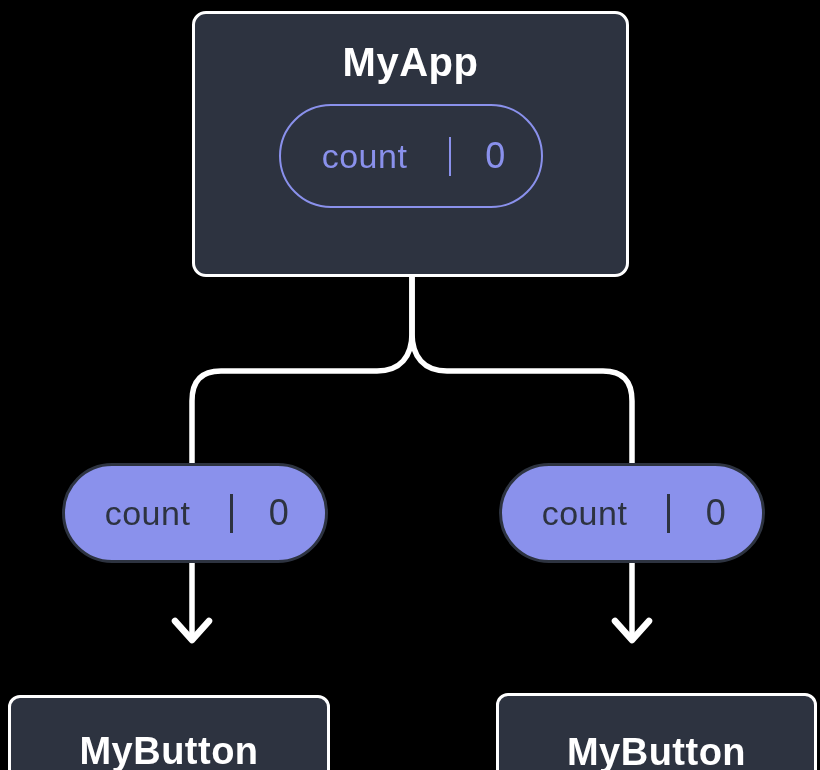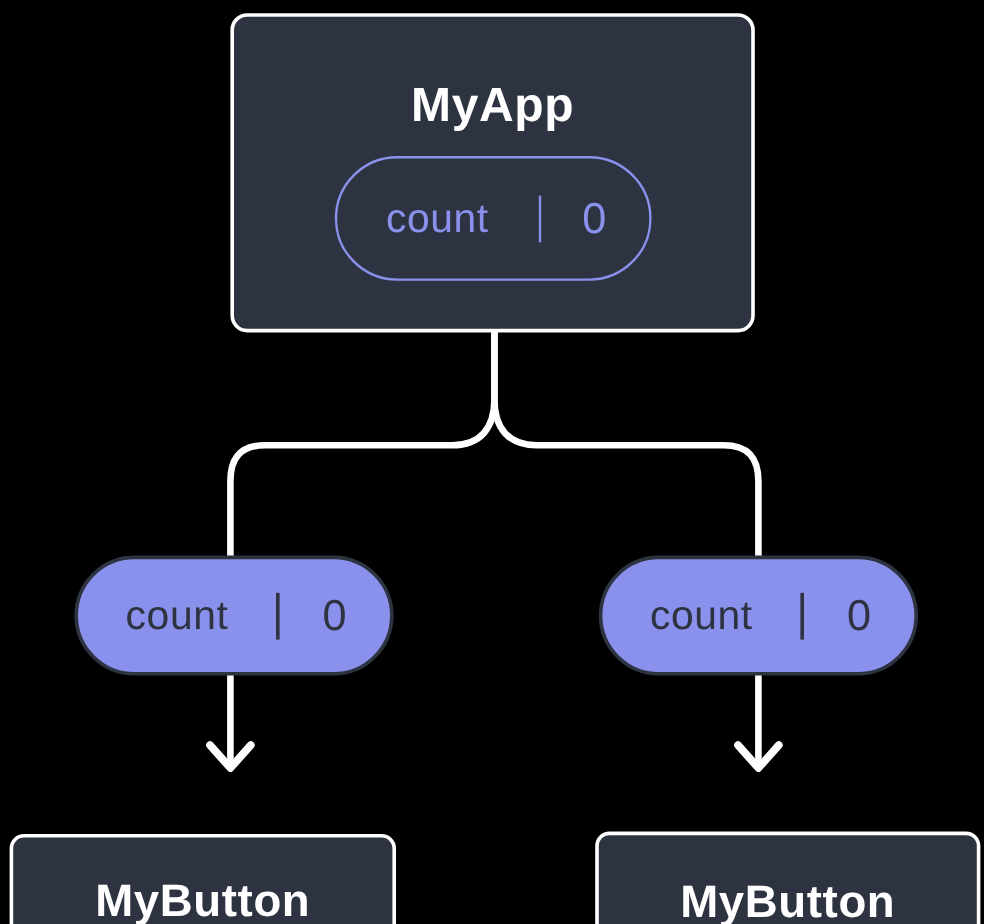--- a/index.html
+++ b/index.html
@@ -32,21 +32,21 @@
 
   .node {
     position: absolute; z-index: 1;
     background: var(--node-fill);
     border: 3px solid var(--node-border);
   }
   .node.root {
     left: 192px; top: 11px; width: 437px; height: 266px;
     border-radius: 14px;
     display: flex; flex-direction: column; align-items: center;
-    padding-top: 50px;
+    padding-top: 24px;
   }
   .node-title {
     color: var(--white-text);
     font-size: 40px; font-weight: 600;
     line-height: 48px;
     letter-spacing: 0.5px;
   }
   .node.leaf {
     border-radius: 12px;
     display: flex; align-items: center; justify-content: center; margin-top: 48px;

